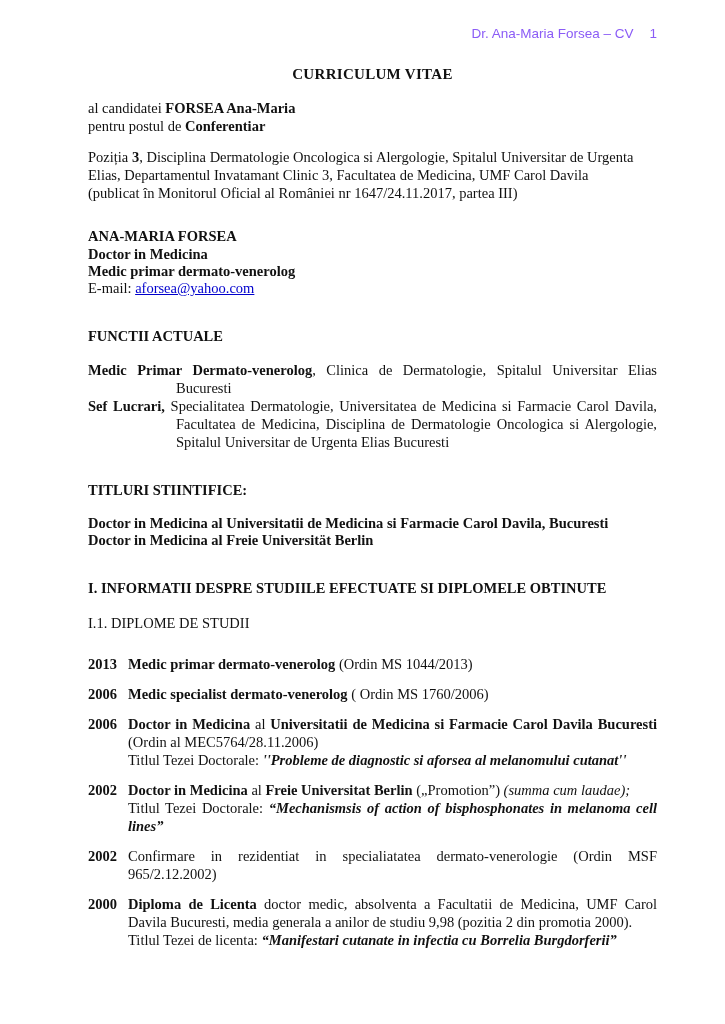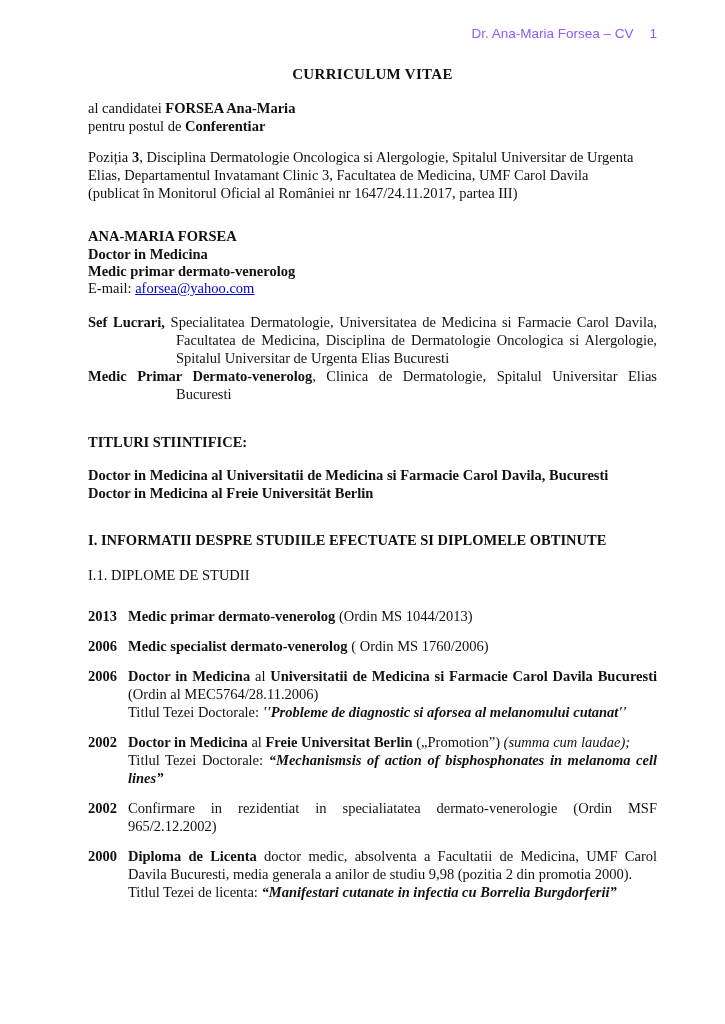--- a/index.html
+++ b/index.html
@@ -110,28 +110,29 @@
   <div class="contact-block">
     <div class="b">ANA-MARIA FORSEA</div>
     <div class="b">Doctor in Medicina</div>
     <div class="b">Medic primar dermato-venerolog</div>
     <div>
       <span>E-mail:</span>
       <span class="email-link">aforsea@yahoo.com</span>
     </div>
   </div>
 
+  <div class="section-heading">FUNCTII ACTUALE</div>
 
   <div class="functii-list">
+    <div class="functii-item">
+      <span class="b">Medic Primar Dermato-venerolog</span><span>, Clinica de Dermatologie, Spitalul Universitar Elias Bucuresti</span>
+    </div>
     <div class="functii-item">
       <span class="b">Sef Lucrari,</span>
       <span>Specialitatea Dermatologie, Universitatea de Medicina si Farmacie Carol Davila, Facultatea de Medicina, Disciplina de Dermatologie Oncologica si Alergologie, Spitalul Universitar de Urgenta Elias Bucuresti</span>
-    </div>
-    <div class="functii-item">
-      <span class="b">Medic Primar Dermato-venerolog</span><span>, Clinica de Dermatologie, Spitalul Universitar Elias Bucuresti</span>
     </div>
   </div>
 
   <div class="section-heading">TITLURI STIINTIFICE:</div>
 
   <div class="titluri-list">
     <div>Doctor in Medicina al Universitatii de Medicina si Farmacie Carol Davila, Bucuresti</div>
     <div>Doctor in Medicina al Freie Universität Berlin</div>
   </div>
 

